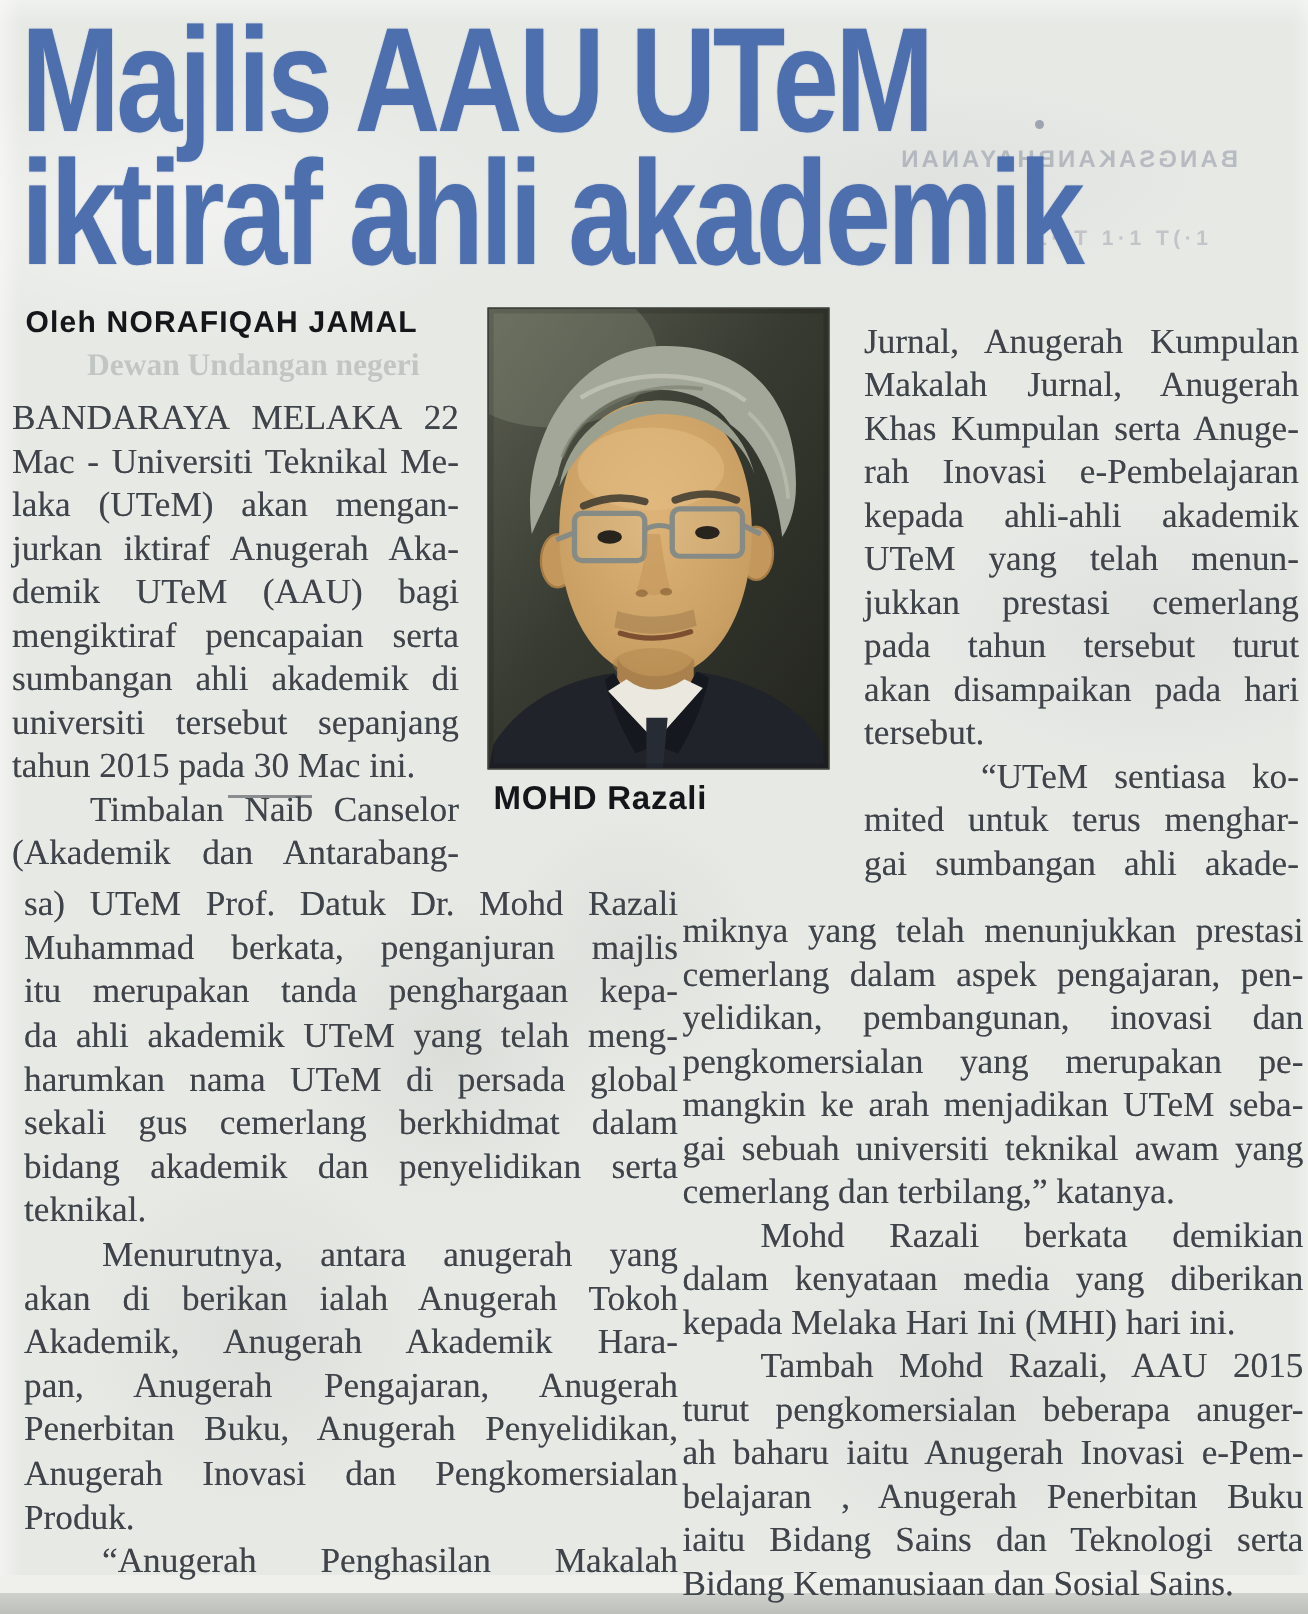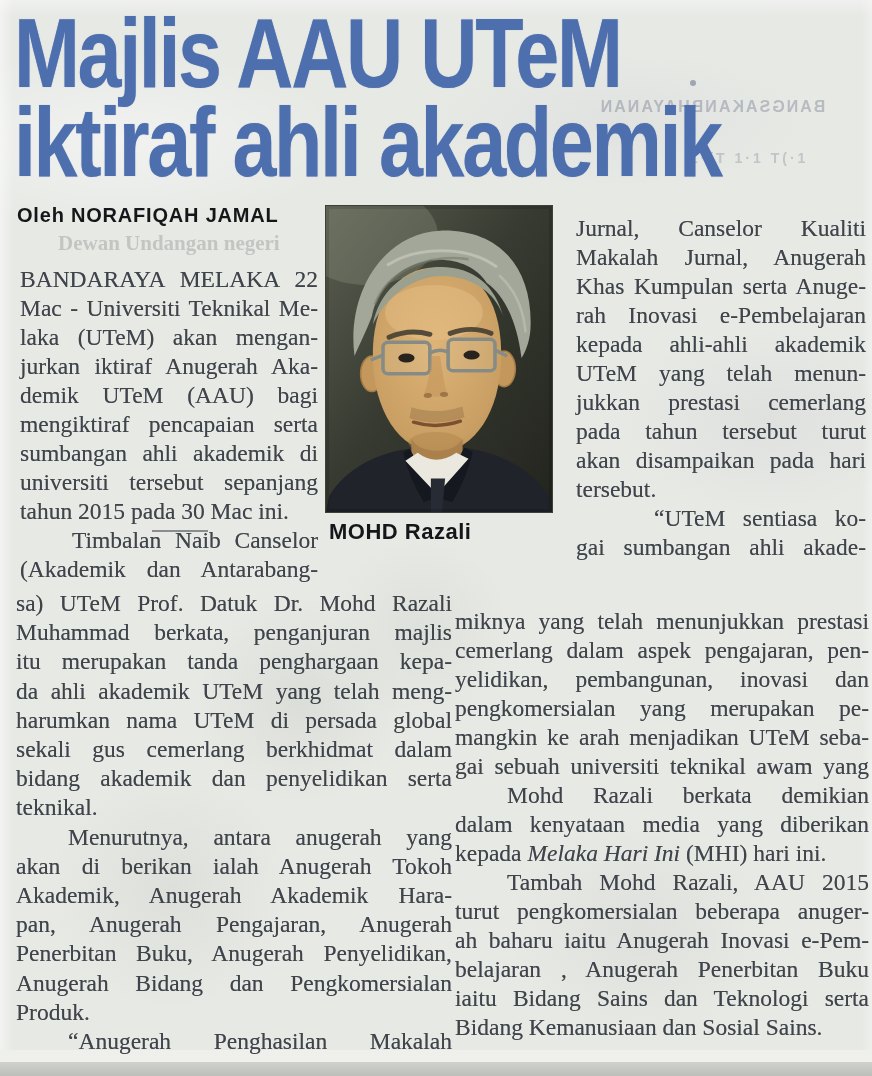--- a/index.html
+++ b/index.html
@@ -47,29 +47,29 @@
   .caption{
     position:absolute;left:329px;top:519px;z-index:3;
     font-family:"Liberation Sans",sans-serif;font-weight:bold;
     font-size:22px;letter-spacing:.5px;color:var(--byline-black,#15161a);
     white-space:nowrap;
   }
   .col{
     position:absolute;z-index:3;color:var(--body-text,#3f444b);
     font-size:23.5px;text-shadow:0 0 .4px rgba(60,65,72,.55);
   }
-  .colLN{left:20px;top:265px;width:298px;line-height:29px;}
+  .colLN{left:8px;top:265px;width:298px;line-height:29px;}
   .colLW{left:16px;top:589px;width:436px;line-height:29.2px;}
   .colRN{left:576px;top:214px;width:290px;line-height:29px;}
   .colRW{left:455px;top:607px;width:414px;line-height:29px;}
   .tline{text-align:justify;text-align-last:justify;}
   .tline.end{text-align-last:left;}
   .tline.ind{text-indent:52px;}
   .tline.ind2{text-indent:78px;}
-  .ital{font-style:italic;}
+  .ital{}
   
   .ghost{position:absolute;z-index:2;pointer-events:none;white-space:nowrap;}
   .ghost1{
     left:562px;top:98px;font-family:"Liberation Sans",sans-serif;font-weight:bold;
     font-size:16px;letter-spacing:2px;color:rgba(104,112,138,.38);
     transform:scaleX(-1);transform-origin:center;filter:blur(.4px);width:300px;text-align:center;
   }
   .ghost2{
     left:690px;top:150px;font-family:"Liberation Sans",sans-serif;font-weight:bold;
     font-size:14px;letter-spacing:3px;color:rgba(108,114,136,.30);filter:blur(.5px);
@@ -195,45 +195,47 @@
       <div class="tline">da ahli akademik UTeM yang telah meng-</div>
       <div class="tline">harumkan nama UTeM di persada global</div>
       <div class="tline">sekali gus cemerlang berkhidmat dalam</div>
       <div class="tline">bidang akademik dan penyelidikan serta</div>
       <div class="tline end">teknikal.</div>
       <div class="tline ind">Menurutnya, antara anugerah yang</div>
       <div class="tline">akan di berikan ialah Anugerah Tokoh</div>
       <div class="tline">Akademik, Anugerah Akademik Hara-</div>
       <div class="tline">pan, Anugerah Pengajaran, Anugerah</div>
       <div class="tline">Penerbitan Buku, Anugerah Penyelidikan,</div>
-      <div class="tline">Anugerah Bidang dan Pengkomersialan</div>
+      <div class="tline">Anugerah Inovasi dan Pengkomersialan</div>
       <div class="tline end">Produk.</div>
       <div class="tline ind">“Anugerah Penghasilan Makalah</div>
     </div>
   <div class="col colRN">
-      <div class="tline">Jurnal, Canselor Kualiti</div>
+      <div class="tline">Jurnal, Anugerah Kumpulan</div>
       <div class="tline">Makalah Jurnal, Anugerah</div>
       <div class="tline">Khas Kumpulan serta Anuge-</div>
       <div class="tline">rah Inovasi e-Pembelajaran</div>
       <div class="tline">kepada ahli-ahli akademik</div>
       <div class="tline">UTeM yang telah menun-</div>
       <div class="tline">jukkan prestasi cemerlang</div>
       <div class="tline">pada tahun tersebut turut</div>
       <div class="tline">akan disampaikan pada hari</div>
       <div class="tline end">tersebut.</div>
       <div class="tline ind2">“UTeM sentiasa ko-</div>
+      <div class="tline">mited untuk terus menghar-</div>
       <div class="tline">gai sumbangan ahli akade-</div>
     </div>
   <div class="col colRW">
       <div class="tline">miknya yang telah menunjukkan prestasi</div>
       <div class="tline">cemerlang dalam aspek pengajaran, pen-</div>
       <div class="tline">yelidikan, pembangunan, inovasi dan</div>
       <div class="tline">pengkomersialan yang merupakan pe-</div>
       <div class="tline">mangkin ke arah menjadikan UTeM seba-</div>
       <div class="tline">gai sebuah universiti teknikal awam yang</div>
+      <div class="tline end">cemerlang dan terbilang,” katanya.</div>
       <div class="tline ind">Mohd Razali berkata demikian</div>
       <div class="tline">dalam kenyataan media yang diberikan</div>
       <div class="tline end"><span>kepada </span><span class="ital">Melaka Hari Ini</span><span> (MHI) hari ini.</span></div>
       <div class="tline ind">Tambah Mohd Razali, AAU 2015</div>
       <div class="tline">turut pengkomersialan beberapa anuger-</div>
       <div class="tline">ah baharu iaitu Anugerah Inovasi e-Pem-</div>
       <div class="tline">belajaran , Anugerah Penerbitan Buku</div>
       <div class="tline">iaitu Bidang Sains dan Teknologi serta</div>
       <div class="tline end">Bidang Kemanusiaan dan Sosial Sains.</div>
     </div>

